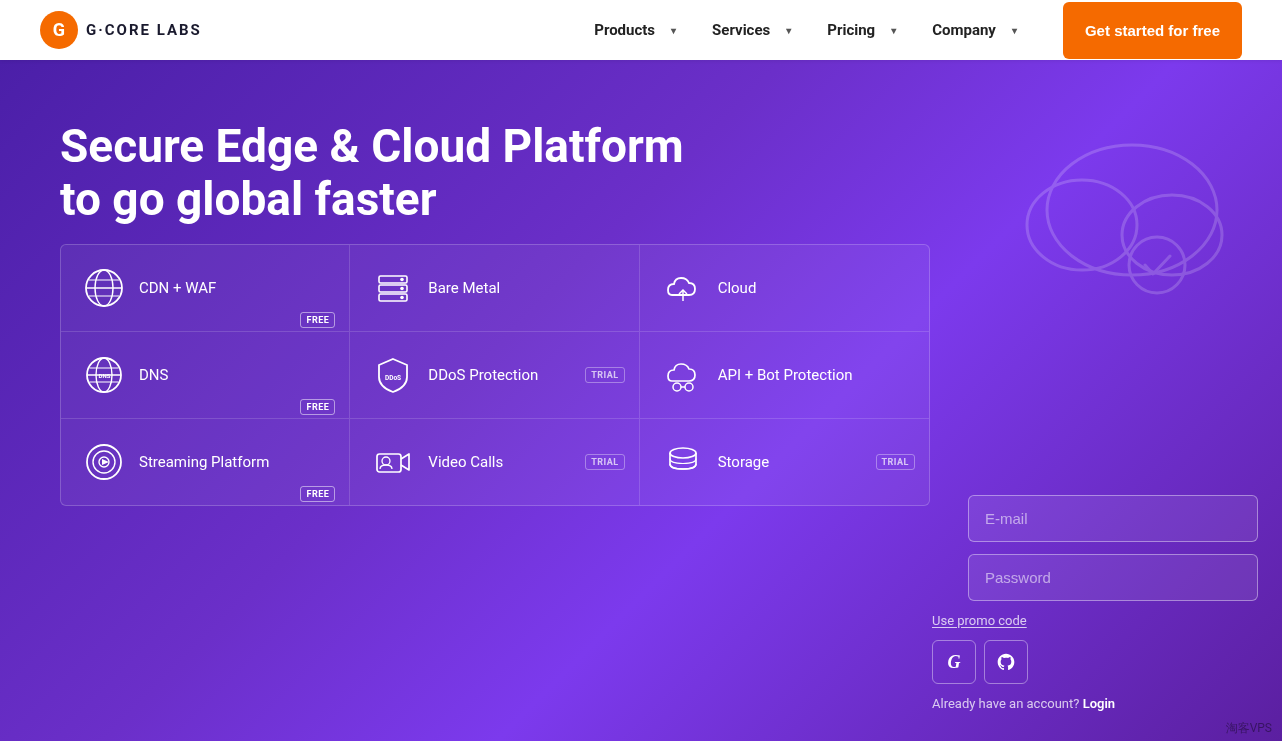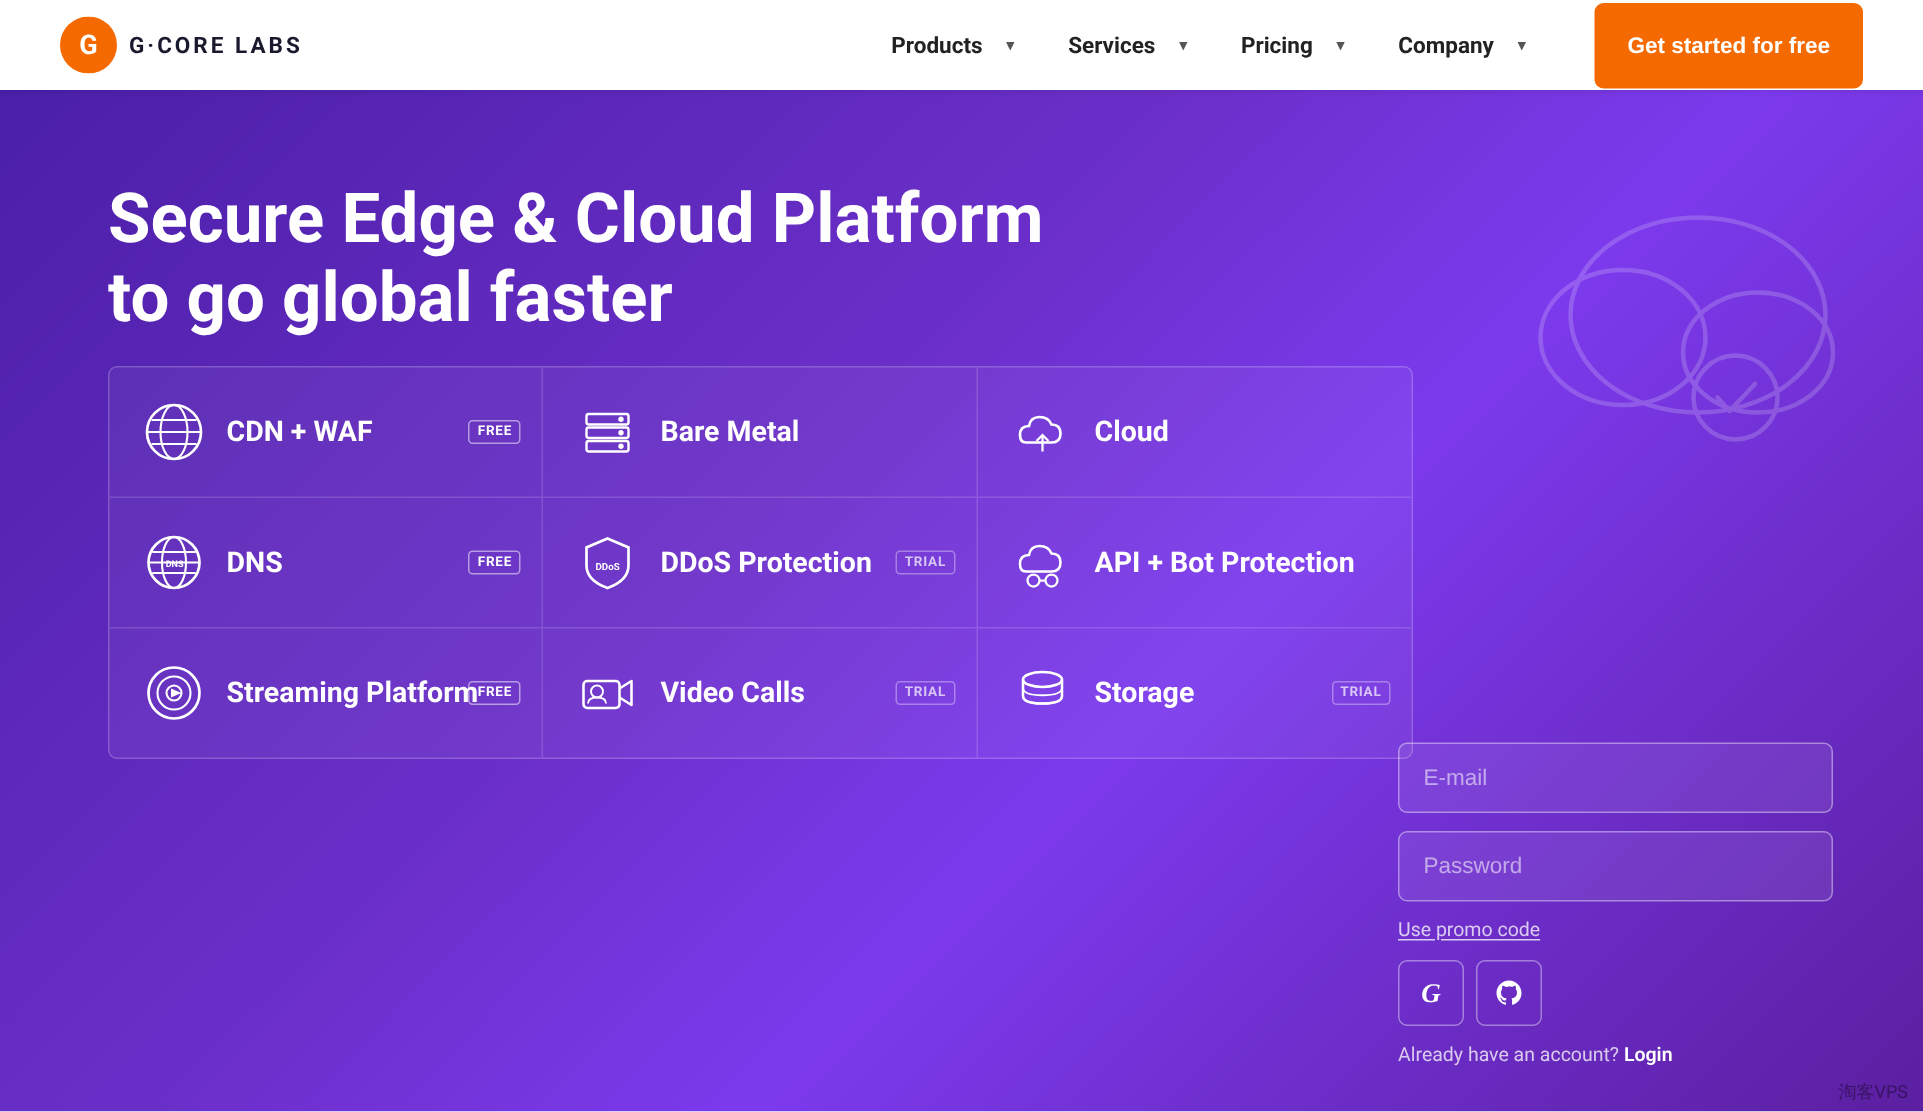--- a/index.html
+++ b/index.html
@@ -67,21 +67,20 @@
     }
 
     
     .hero {
       background: linear-gradient(135deg, #4b1fa8 0%, #6b2fc9 40%, #7c3aed 60%, #5b1fa0 100%);
       min-height: 681px;
       position: relative;
       overflow: hidden;
       display: flex;
       flex-direction: column;
-      padding-left: 12px;
     }
 
     
     .cloud-deco {
       position: absolute;
       right: 40px;
       top: 60px;
       opacity: 0.18;
     }
 
@@ -136,37 +135,38 @@
     .service-cell:nth-child(8),
     .service-cell:nth-child(9) { border-bottom: none; }
 
     .service-icon {
       width: 42px;
       height: 42px;
       flex-shrink: 0;
     }
     .service-name {
       color: #fff;
-      font-size: 19px;
-      font-weight: 700;
+      font-size: 15px;
+      font-weight: 400;
     }
     .service-badge {
       position: absolute;
       right: 14px;
       top: 50%;
       transform: translateY(-50%);
       font-size: 9px;
       font-weight: 700;
       padding: 2px 5px;
       border-radius: 3px;
       letter-spacing: 0.5px;
     }
     .badge-free {
       color: #fff;
       border: 1px solid rgba(255,255,255,0.5);
+      margin-top: 32px;
     }
     .badge-trial {
       color: rgba(255,255,255,0.7);
       border: 1px solid rgba(255,255,255,0.35);
     }
 
     
     .signup-form {
       position: absolute;
       right: 60px;
@@ -179,20 +179,21 @@
 
     .form-input {
       width: 100%;
       padding: 14px 16px;
       border: 1.5px solid rgba(255,255,255,0.4);
       border-radius: 6px;
       background: rgba(255,255,255,0.08);
       color: #fff;
       font-size: 15px;
       outline: none;
+      margin-left: 36px;
     }
     .form-input::placeholder { color: rgba(255,255,255,0.55); }
 
     .promo-link {
       color: rgba(255,255,255,0.75);
       font-size: 13px;
       cursor: pointer;
       text-decoration: underline;
       text-underline-offset: 2px;
     }

